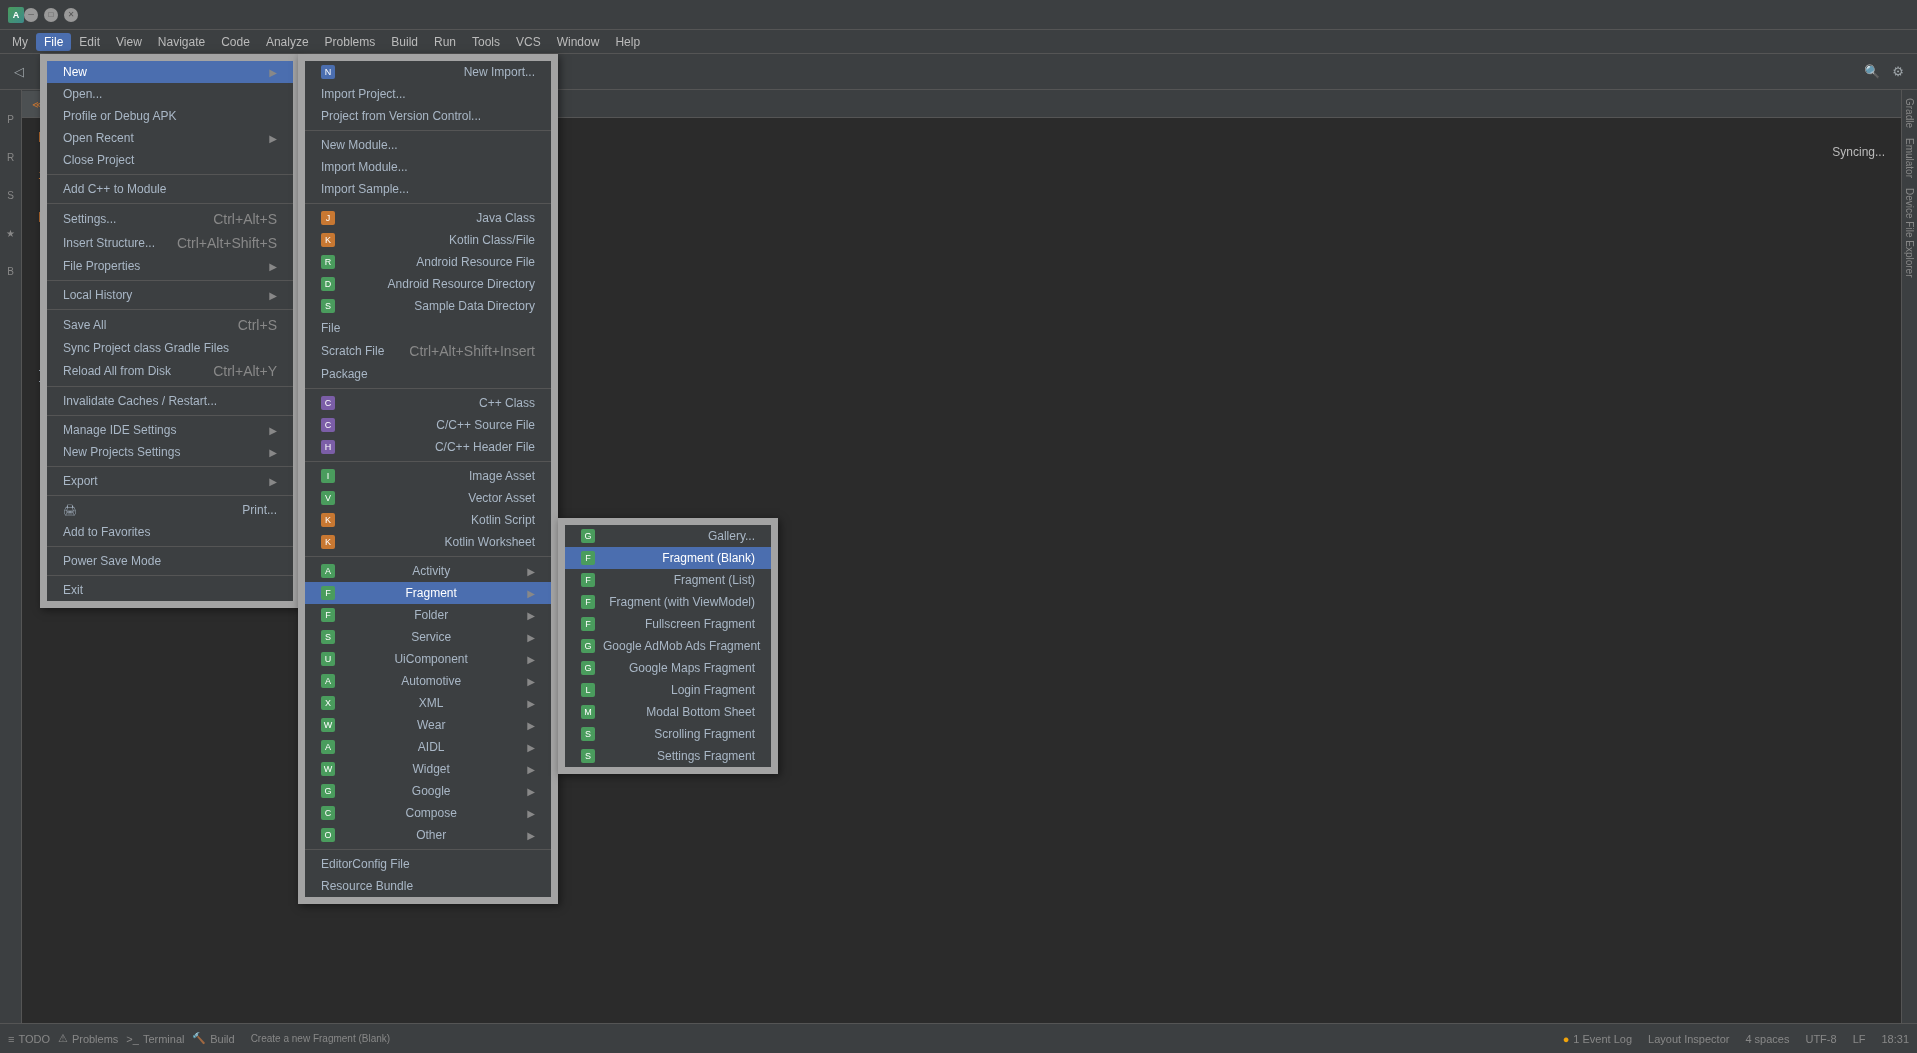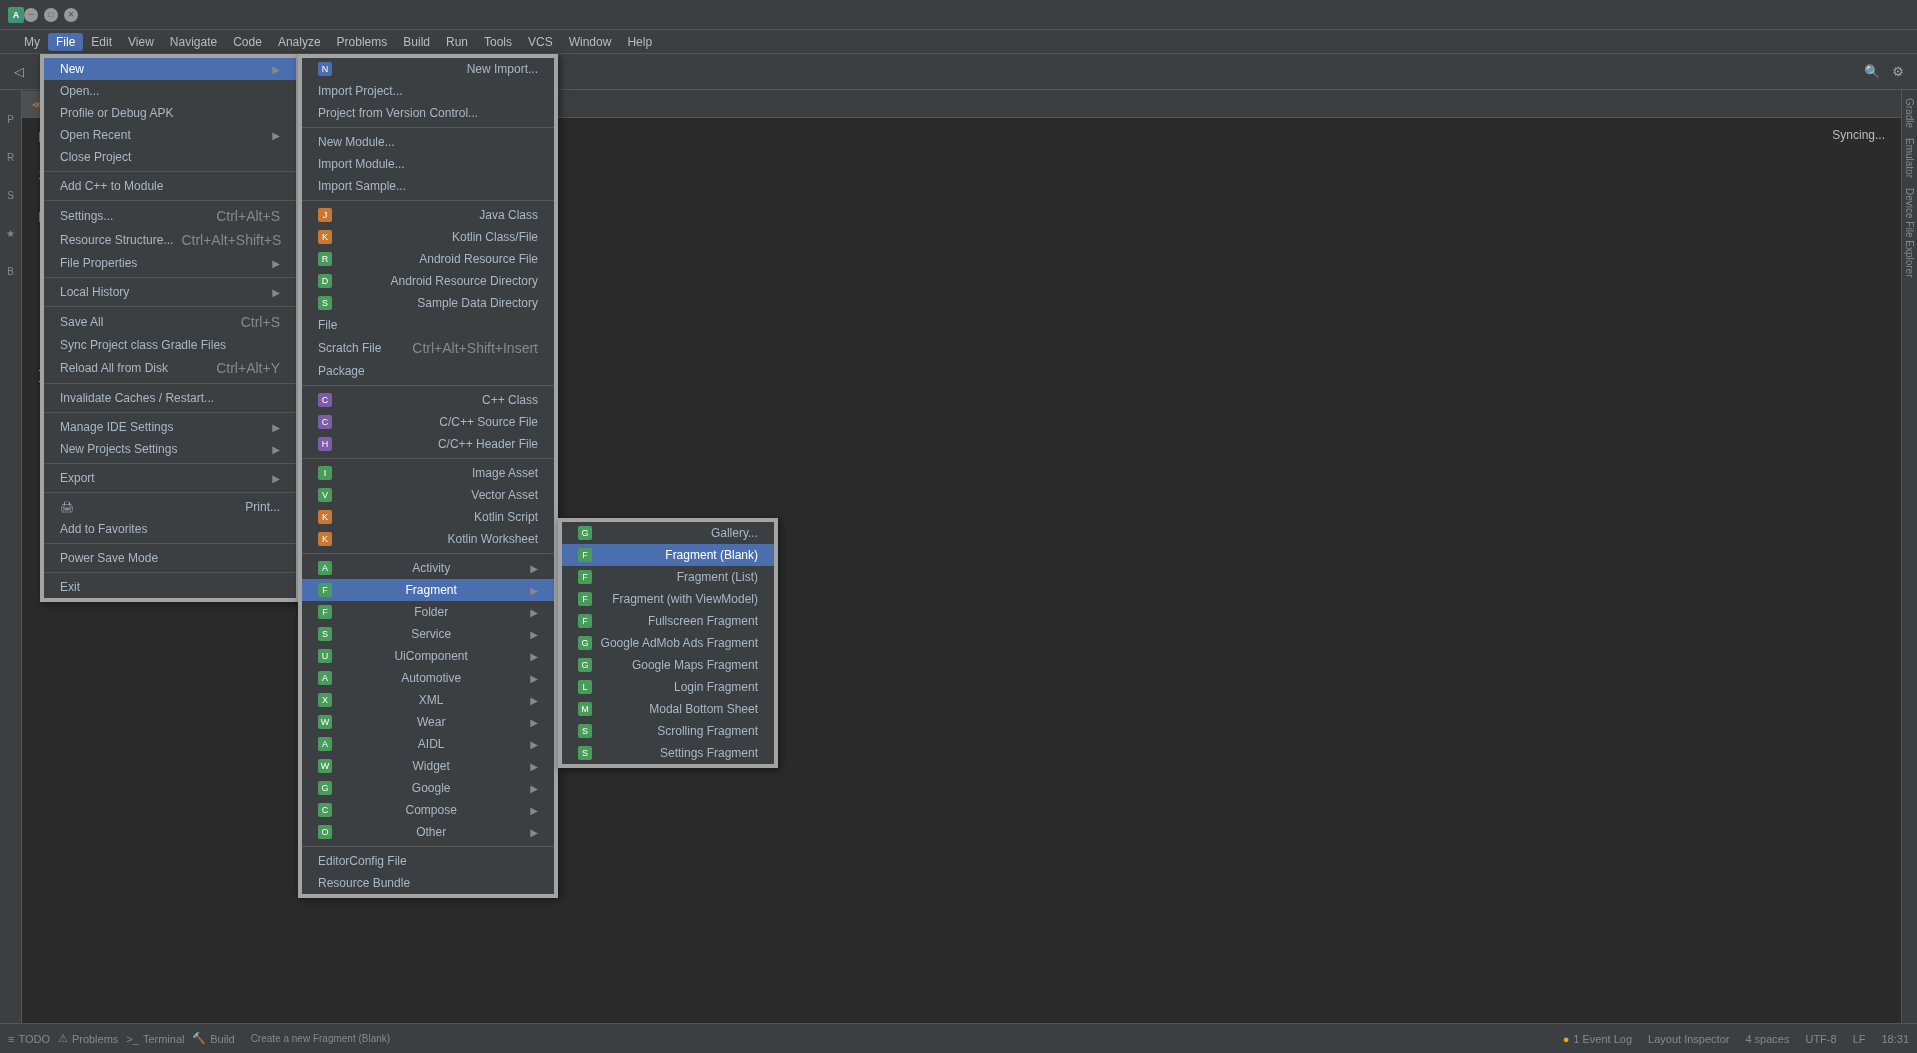--- a/index.html
+++ b/index.html
@@ -47,21 +47,21 @@
     .win-btn.minimize { background: #999; }
     .win-btn.maximize { background: #999; }
     .win-btn.close { background: #999; }
 
     
     #menu-bar {
       height: 24px;
       background: #3c3f41;
       display: flex;
       align-items: center;
-      padding: 0 16px;
+      padding: 0 4px;
       border-bottom: 1px solid #555;
     }
     .menu-item {
       padding: 2px 8px;
       font-size: 12px;
       color: #bbb;
       cursor: pointer;
       border-radius: 3px;
     }
     .menu-item.active-open {
@@ -195,21 +195,21 @@
       white-space: pre;
     }
     .kw { color: #cc7832; }
     .cls { color: #a9b7c6; }
     .fn { color: #ffc66d; }
     .pkg { color: #a9b7c6; }
     .ann { color: #bbb87e; }
     .it { color: #9876aa; font-style: italic; }
     .syncing {
       position: absolute;
-      top: 10px;
+      top: 27px;
       right: 16px;
       color: #bbb;
       font-size: 12px;
       font-family: 'Segoe UI', Arial, sans-serif;
     }
 
     
     #right-sidebar {
       width: 16px;
       background: #3c3f41;
@@ -231,21 +231,21 @@
     .status-item {
       display: flex;
       align-items: center;
       gap: 4px;
     }
 
     
     .dropdown {
       position: absolute;
       background: #3c3f41;
-      border: 4px solid #a3a3a3;
+      border: 7px solid #a3a3a3;
       z-index: 1000;
       min-width: 200px;
       box-shadow: 2px 2px 8px rgba(0,0,0,0.5);
     }
     .dropdown-item {
       padding: 4px 16px;
       cursor: pointer;
       display: flex;
       align-items: center;
       justify-content: space-between;
@@ -505,21 +505,21 @@
     <div class="dropdown-separator"></div>
     <div class="dropdown-item">
       <span>Add C++ to Module</span>
     </div>
     <div class="dropdown-separator"></div>
     <div class="dropdown-item">
       <span>Settings...</span>
       <span class="shortcut">Ctrl+Alt+S</span>
     </div>
     <div class="dropdown-item">
-      <span>Resource Structure...</span>
+      <span>Insert Structure...</span>
       <span class="shortcut">Ctrl+Alt+Shift+S</span>
     </div>
     <div class="dropdown-item">
       <span>File Properties</span>
       <span class="arrow">▶</span>
     </div>
     <div class="dropdown-separator"></div>
     <div class="dropdown-item">
       <span>Local History</span>
       <span class="arrow">▶</span>

